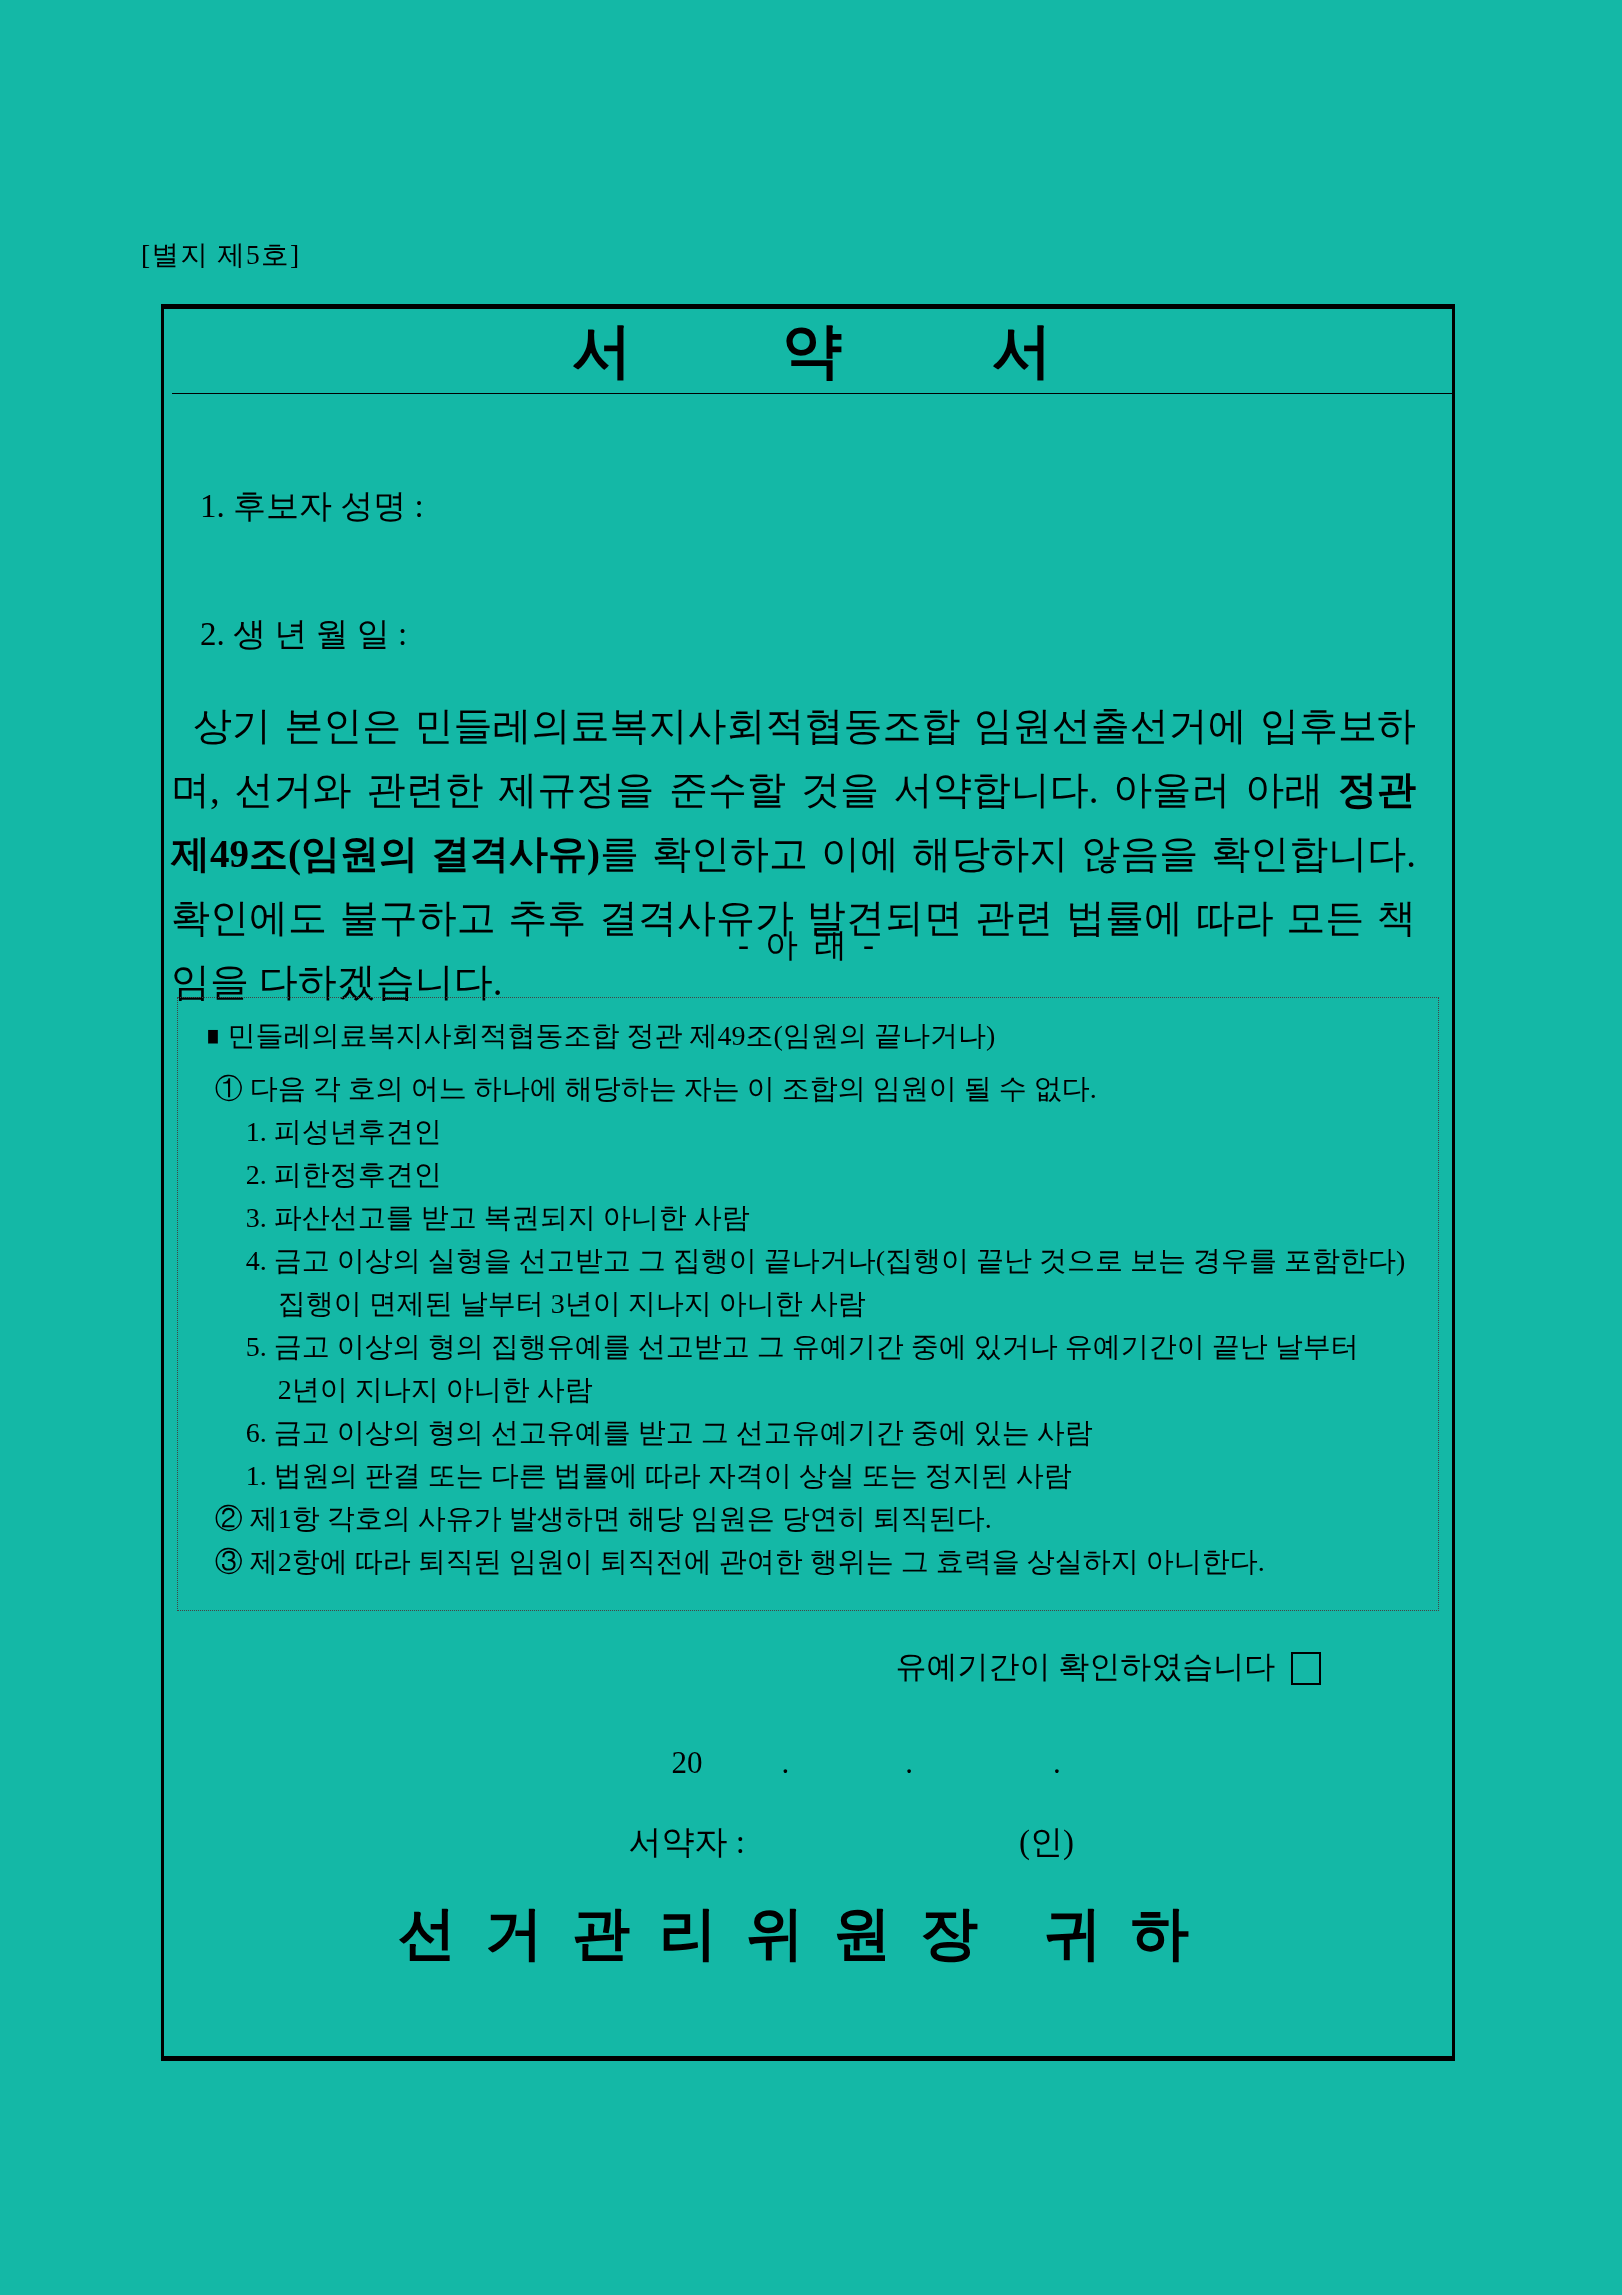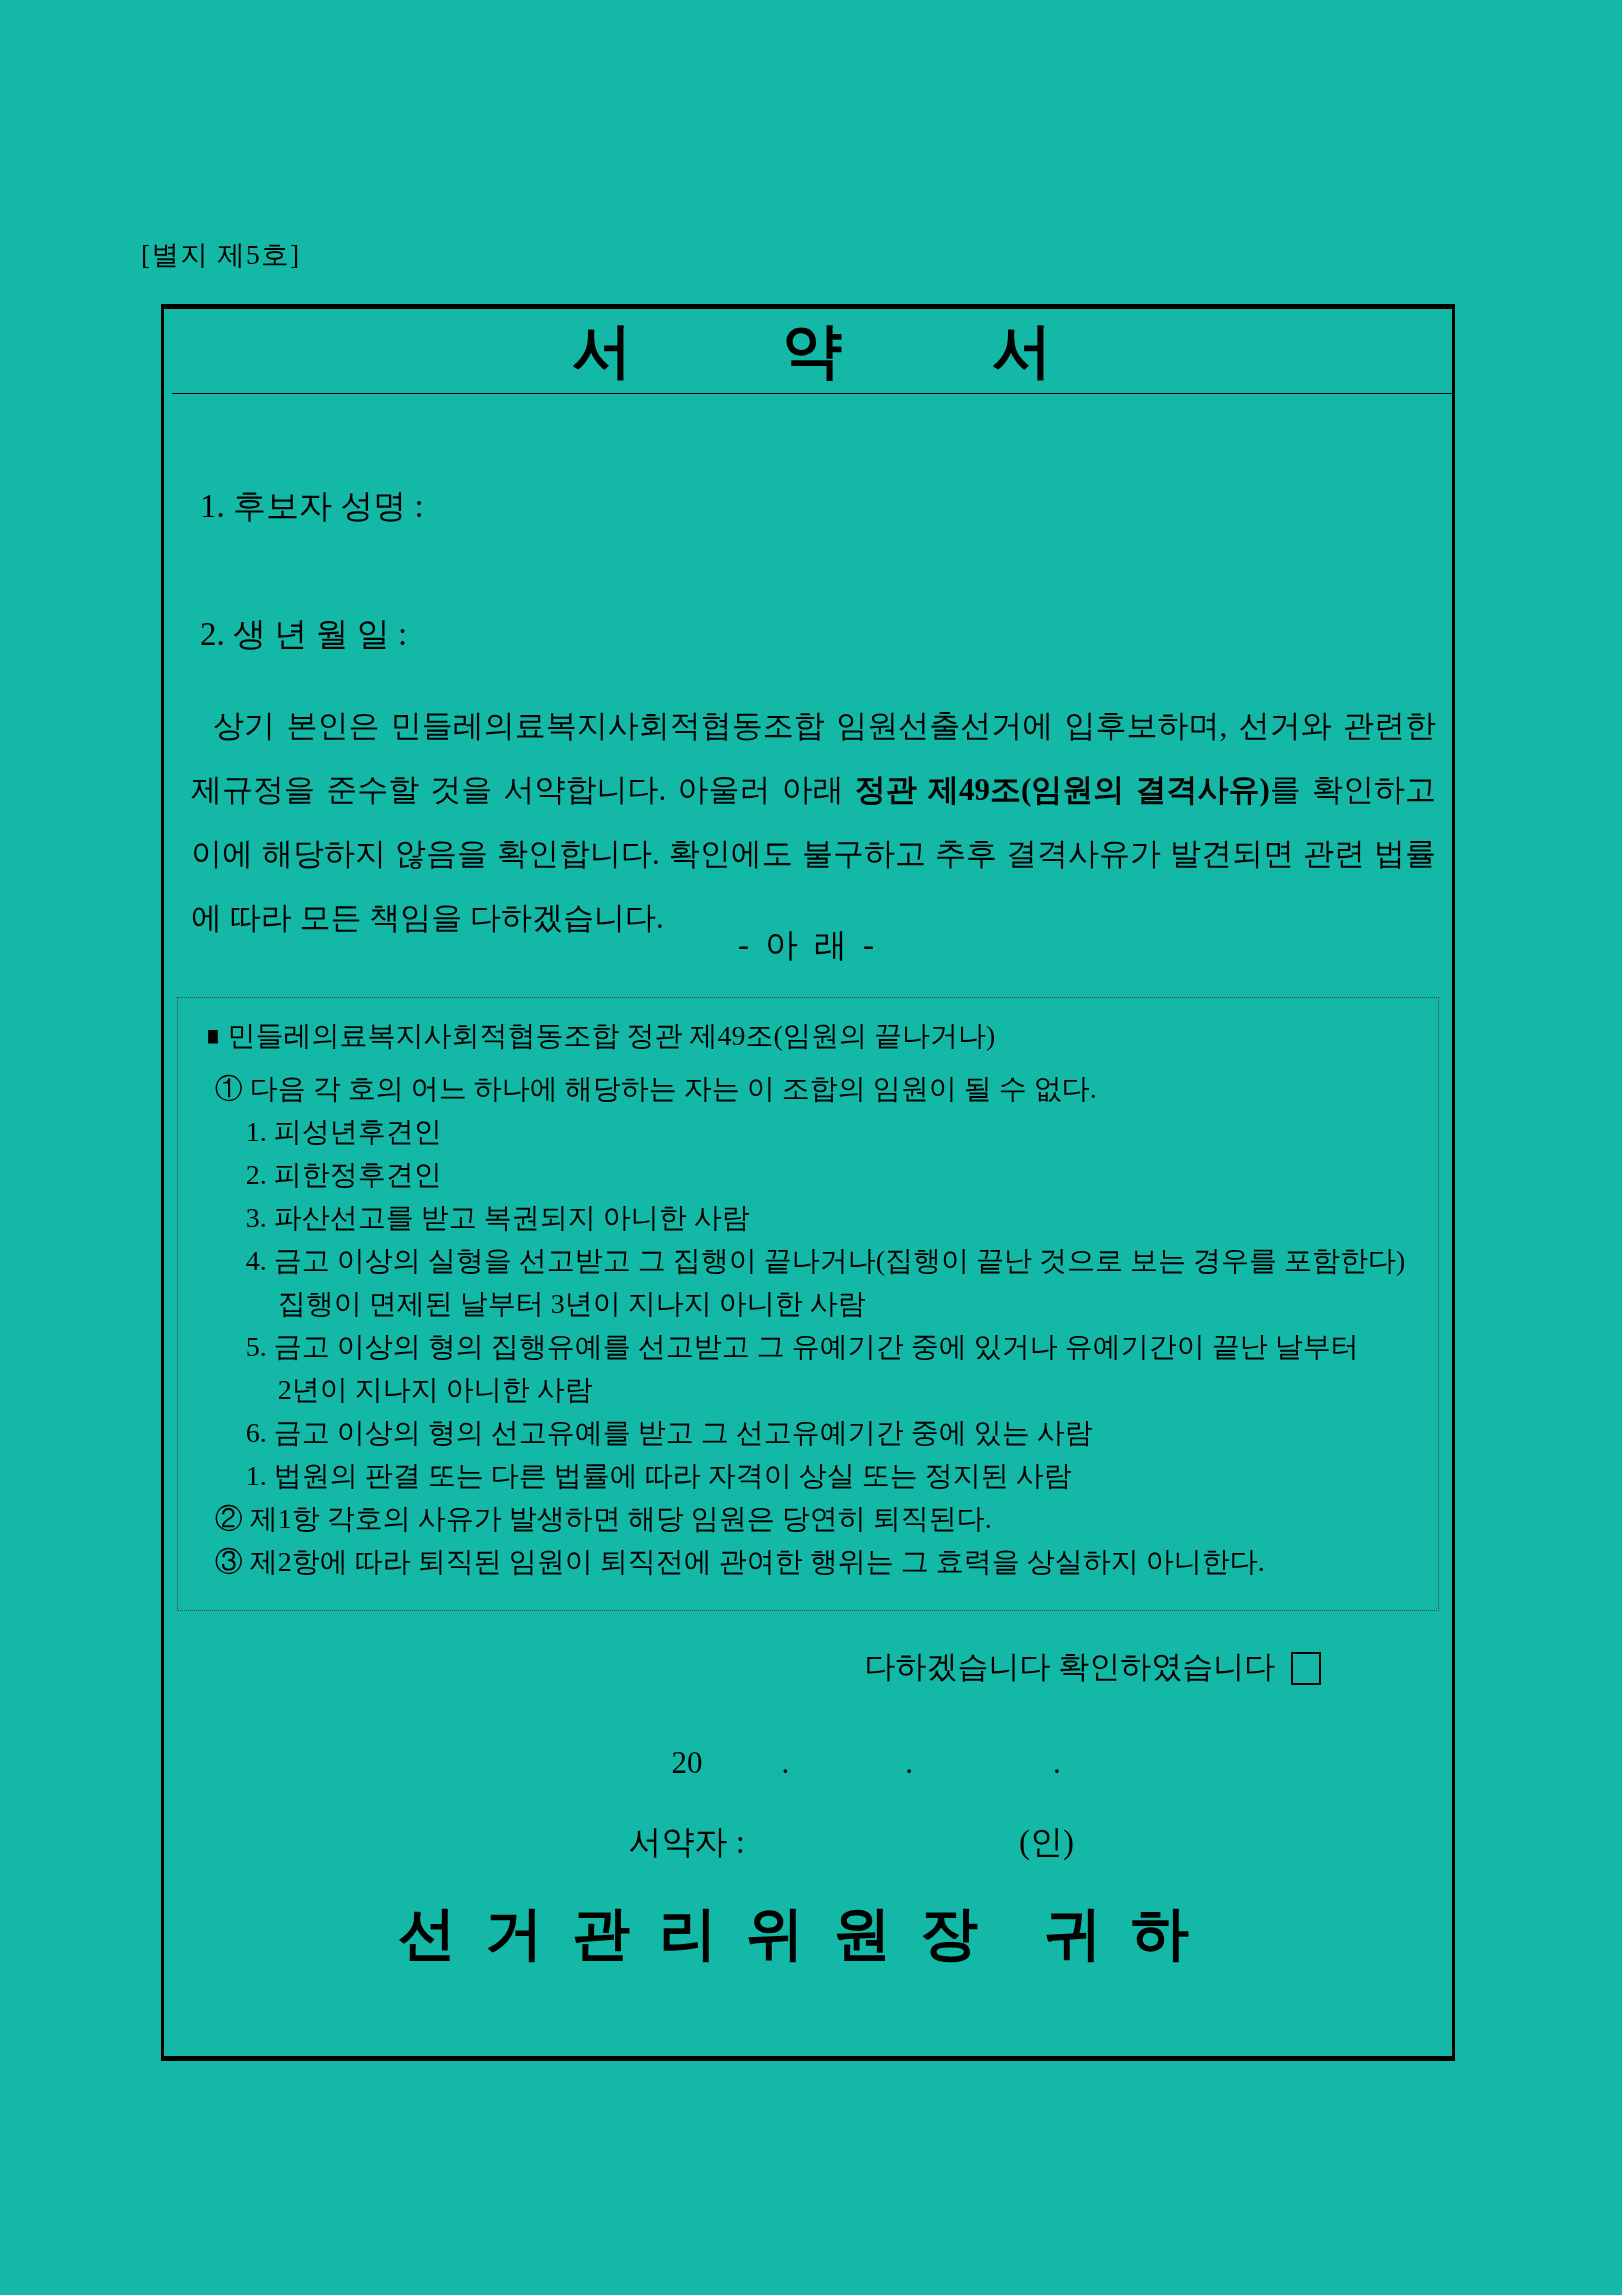--- a/index.html
+++ b/index.html
@@ -20,22 +20,22 @@
     display:flex;align-items:center;justify-content:center;
   }
   .title-text{
     font-size:60px;font-weight:bold;letter-spacing:2.5em;padding-left:2.5em;
     white-space:nowrap;
   }
   .field{position:absolute;left:36px;font-size:33px;white-space:pre;}
   .field-1{top:175px;}
   .field-2{top:283px;margin-top:20px;}
   .pledge{
-    position:absolute;left:27px;top:385px;width:1245px;
-    font-size:31px;line-height:64px;text-align:justify;text-indent:22px;
+    position:absolute;left:7px;top:385px;width:1245px;
+    font-size:39px;line-height:64px;text-align:justify;text-indent:22px;
   }
   .pledge b{font-weight:bold;}
   .below-label{
     position:absolute;left:0;right:0;top:614px;text-align:center;
     font-size:33px;letter-spacing:3.9px;
   }
   .bylaw-box{
     position:absolute;left:13px;right:13px;top:688px;height:614px;
     border:1.3px dotted #444;box-sizing:border-box;
     padding:15.7px 11.8px;font-size:28px;line-height:43px;
@@ -100,21 +100,21 @@
       <div class="bylaw-line bylaw-item">5. 금고 이상의 형의 집행유예를 선고받고 그 유예기간 중에 있거나 유예기간이 끝난 날부터</div>
       <div class="bylaw-line bylaw-cont">2년이 지나지 아니한 사람</div>
       <div class="bylaw-line bylaw-item">6. 금고 이상의 형의 선고유예를 받고 그 선고유예기간 중에 있는 사람</div>
       <div class="bylaw-line bylaw-item">1. 법원의 판결 또는 다른 법률에 따라 자격이 상실 또는 정지된 사람</div>
 
       <div class="bylaw-line bylaw-clause">② 제1항 각호의 사유가 발생하면 해당 임원은 당연히 퇴직된다.</div>
       <div class="bylaw-line bylaw-clause">③ 제2항에 따라 퇴직된 임원이 퇴직전에 관여한 행위는 그 효력을 상실하지 아니한다.</div>
     </div>
 
     <div class="confirm-line">
-      <span>다하겠습니다 확인하였습니다</span>
+      <span>유예기간이 확인하였습니다</span>
       <span class="checkbox"></span>
     </div>
 
     <div class="date-line">
       <span>20</span><span class="dot1">.</span><span class="dot2">.</span><span class="dot3">.</span>
     </div>
 
     <div class="signer-line">
       <span>서약자 :</span><span class="seal">(인)</span>
     </div>

